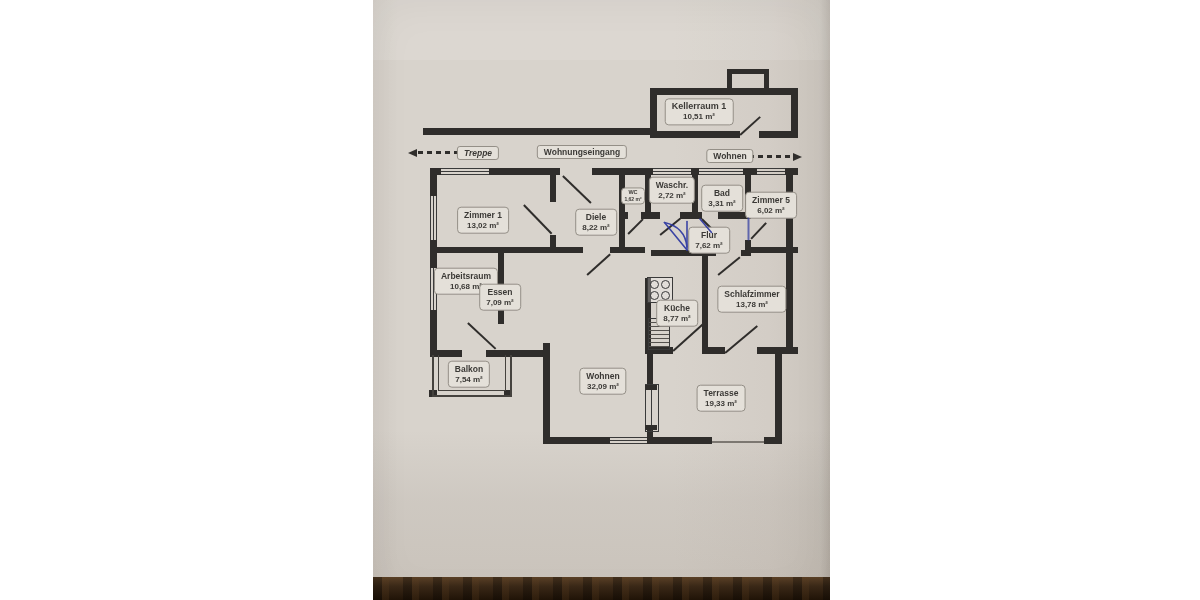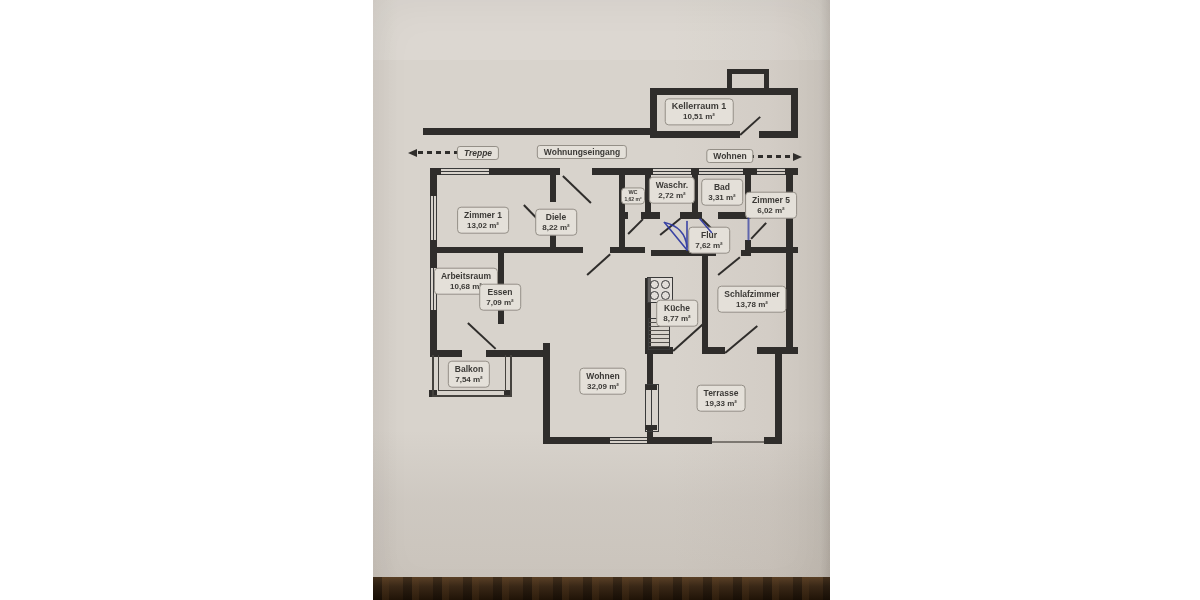--- a/index.html
+++ b/index.html
@@ -171,33 +171,33 @@
     <div class="tag" style="left:730px;top:156px;">Wohnen</div>
 
     <div class="rlabel" id="L-kellerraum" style="left:699px;top:112px;">
       <span class="rname">Kellerraum 1</span>
       <span class="rarea">10,51 m²</span>
     </div>
     <div class="rlabel" style="left:483px;top:220px;">
       <span class="rname">Zimmer 1</span>
       <span class="rarea">13,02 m²</span>
     </div>
-    <div class="rlabel" style="left:556px;top:222px;">
+    <div class="rlabel" style="left:596px;top:222px;">
       <span class="rname">Diele</span>
       <span class="rarea">8,22 m²</span>
     </div>
     <div class="rlabel" id="L-wc" style="left:633px;top:196px;">
       <span class="rname">WC</span>
       <span class="rarea">1,62 m²</span>
     </div>
     <div class="rlabel" style="left:672px;top:190px;">
       <span class="rname">Waschr.</span>
       <span class="rarea">2,72 m²</span>
     </div>
-    <div class="rlabel" style="left:722px;top:192px;">
+    <div class="rlabel" style="left:722px;top:198px;">
       <span class="rname">Bad</span>
       <span class="rarea">3,31 m²</span>
     </div>
     <div class="rlabel" style="left:771px;top:205px;">
       <span class="rname">Zimmer 5</span>
       <span class="rarea">6,02 m²</span>
     </div>
     <div class="rlabel" style="left:709px;top:240px;">
       <span class="rname">Flur</span>
       <span class="rarea">7,62 m²</span>

